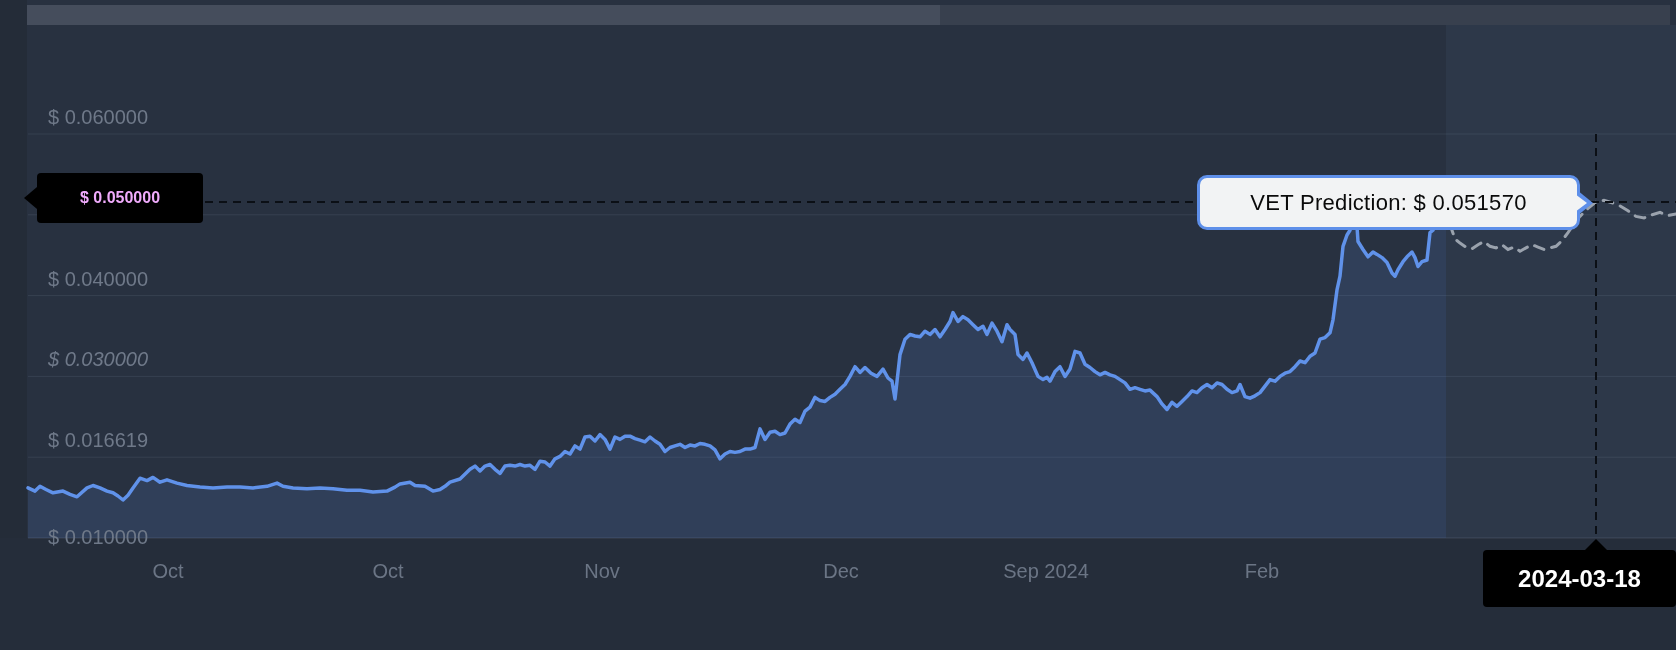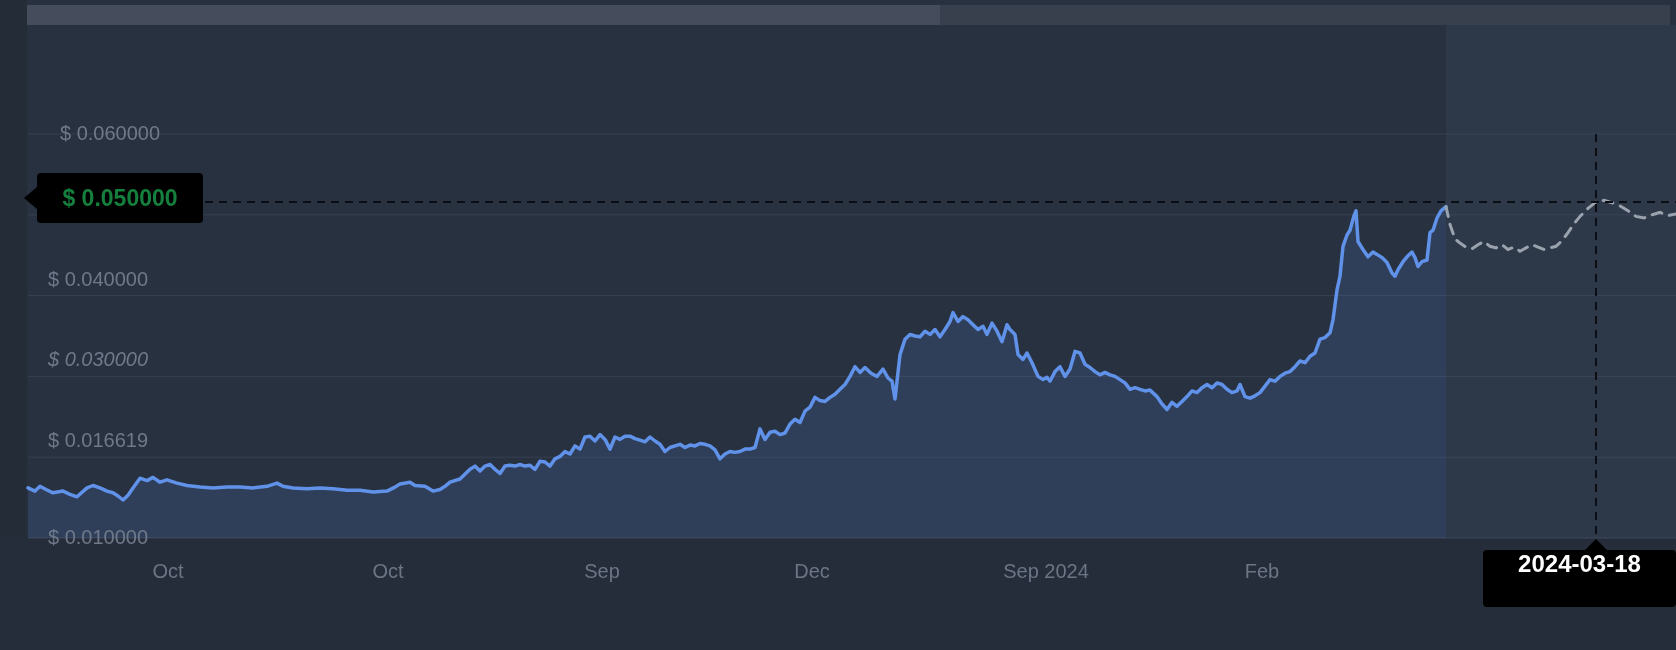--- a/index.html
+++ b/index.html
@@ -16,27 +16,27 @@
 
   
   #chart-svg{position:absolute;left:0;top:0;width:1676px;height:650px;}
 
   
   .y-tick{position:absolute;color:#6f7989;font-size:20px;white-space:nowrap;}
   .x-tick{position:absolute;top:560px;transform:translateX(-50%);color:#6b7585;font-size:20px;white-space:nowrap;}
 
   
   .price-tag{position:absolute;left:37px;top:173px;width:166px;height:50px;background:#000;border-radius:4px;
-             display:flex;align-items:center;justify-content:center;color:#15803d;font-size:23px;font-weight:bold;text-align:right;}
+             display:flex;align-items:center;justify-content:center;color:#f0abfc;font-size:16px;font-weight:bold;text-align:right;}
   .price-tag .arrow-left{position:absolute;left:-13px;top:50%;transform:translateY(-50%);width:0;height:0;
              border-top:11px solid transparent;border-bottom:11px solid transparent;border-right:13px solid #000;}
 
   
   .date-tag{position:absolute;left:1483px;top:550px;width:193px;height:57px;background:#000;border-radius:4px;
-            display:flex;justify-content:center;color:#fff;font-size:24px;font-weight:bold;}
+            display:flex;align-items:center;justify-content:center;color:#fff;font-size:24px;font-weight:bold;}
   .date-tag .arrow-up{position:absolute;top:-11px;left:102px;width:0;height:0;
             border-left:11px solid transparent;border-right:11px solid transparent;border-bottom:11px solid #000;}
 
   
   .tooltip{position:absolute;left:1197px;top:175px;width:383px;height:55px;background:#f2f3f4;
            border:3px solid #5e8fe9;border-radius:10px;box-sizing:border-box;
            display:flex;align-items:center;justify-content:center;color:#0a0a0a;font-size:22px;font-weight:500;letter-spacing:.3px;}
   .tooltip .arrow-out{position:absolute;right:-16px;top:50%;transform:translateY(-50%);width:0;height:0;
            border-top:13px solid transparent;border-bottom:13px solid transparent;border-left:16px solid #5e8fe9;}
   .tooltip .arrow-in{position:absolute;right:-10px;top:50%;transform:translateY(-50%);width:0;height:0;
@@ -62,36 +62,41 @@
       <line x1="28" x2="1676" y1="457.19999999999993" y2="457.19999999999993" stroke="rgba(190,205,230,0.10)" stroke-width="1"></line>
       <line x1="28" x2="1676" y1="538" y2="538" stroke="rgba(190,205,230,0.10)" stroke-width="1.6"></line>
       <path d="M28,487.9 L35,491.1 L40,486.3 L46,489.5 L53,492.8 L63,491.1 L70,494.4 L77,496.8 L87,487.9 L93,485.5 L100,487.9 L107,491.1 L113,492.8 L118,496.0 L123,500.0 L128,495.2 L133,487.9 L140,478.2 L147,480.6 L153,477.4 L160,482.2 L167,479.8 L177,483.1 L187,485.5 L200,487.1 L213,487.9 L227,487.1 L240,487.1 L253,487.9 L267,486.3 L277,483.1 L283,486.3 L293,487.9 L307,488.7 L320,487.9 L333,488.7 L347,490.3 L360,490.3 L373,491.9 L387,491.1 L395,487.1 L400,483.9 L410,482.2 L415,485.5 L425,486.3 L433,491.1 L440,489.5 L445,486.3 L450,482.2 L460,479.0 L470,469.3 L475,466.1 L480,470.9 L485,466.1 L490,464.5 L495,469.3 L500,473.4 L505,466.1 L510,465.3 L515,466.1 L520,464.5 L525,466.1 L530,465.3 L535,469.3 L540,461.2 L545,462.0 L550,466.1 L555,458.8 L560,456.4 L565,451.5 L570,454.0 L575,445.9 L580,449.1 L585,437.0 L590,436.2 L595,441.0 L600,434.6 L605,439.4 L610,449.1 L615,437.0 L620,439.4 L625,436.2 L630,436.2 L635,438.6 L640,440.2 L645,441.8 L650,437.0 L655,441.0 L660,444.3 L665,451.5 L670,447.5 L675,445.9 L680,444.3 L685,447.5 L690,445.1 L695,445.9 L700,443.5 L705,444.3 L710,445.9 L715,449.9 L720,458.8 L725,454.0 L730,451.5 L735,452.4 L740,451.5 L745,449.1 L750,449.1 L755,447.5 L760,428.9 L765,439.4 L770,432.2 L775,431.3 L780,434.6 L785,433.0 L790,424.1 L795,419.2 L800,422.5 L805,411.1 L810,407.1 L815,397.4 L820,400.6 L825,401.4 L830,397.4 L835,394.2 L840,389.3 L845,384.5 L850,376.4 L855,366.7 L860,372.4 L865,367.5 L871,373.2 L877,376.4 L883,369.1 L888,378.0 L892,381.2 L895,399.0 L900,354.6 L905,339.2 L910,334.4 L915,336.0 L920,336.8 L925,331.2 L930,334.4 L935,329.5 L940,336.8 L945,329.5 L950,321.5 L953,312.6 L958,321.5 L963,316.6 L968,319.8 L973,324.7 L978,329.5 L983,326.3 L987,334.4 L992,323.1 L997,331.2 L1002,341.7 L1007,324.7 L1010,329.5 L1015,334.4 L1018,354.6 L1023,359.4 L1027,353.0 L1032,362.7 L1038,376.4 L1043,379.6 L1047,377.2 L1050,381.2 L1055,371.6 L1060,366.7 L1065,376.4 L1070,369.1 L1075,351.4 L1080,353.0 L1085,364.3 L1090,367.5 L1095,371.6 L1100,374.8 L1105,372.4 L1110,374.8 L1115,376.4 L1120,379.6 L1125,382.9 L1130,389.3 L1135,387.7 L1140,389.3 L1145,390.9 L1150,390.1 L1157,396.6 L1162,403.9 L1167,409.5 L1172,402.3 L1177,406.3 L1182,401.4 L1187,396.6 L1192,390.9 L1197,392.6 L1202,387.7 L1207,384.5 L1212,387.7 L1217,382.9 L1222,384.5 L1227,389.3 L1232,392.6 L1237,390.9 L1240,384.5 L1245,396.6 L1250,398.2 L1255,395.8 L1260,392.6 L1265,386.1 L1270,379.6 L1275,381.2 L1280,376.4 L1285,373.2 L1290,371.6 L1295,366.7 L1300,361.0 L1305,362.7 L1310,356.2 L1315,353.0 L1320,339.2 L1325,337.6 L1330,332.8 L1333,319.8 L1337,289.9 L1340,276.2 L1343,246.3 L1347,235.0 L1350,230.2 L1354,215.6 L1356,210.8 L1358,241.5 L1363,249.5 L1368,256.8 L1373,252.0 L1377,254.4 L1382,257.6 L1387,262.5 L1392,273.0 L1395,276.2 L1398,269.7 L1403,261.7 L1407,256.8 L1412,252.0 L1415,257.6 L1418,266.5 L1422,261.7 L1427,260.0 L1430,232.6 L1433,230.2 L1437,218.0 L1441,210.8 L1446,206.7 L1446,538 L28,538 Z" fill="rgba(96,150,240,0.14)" stroke="none"></path>
       <polyline points="28,487.9 35,491.1 40,486.3 46,489.5 53,492.8 63,491.1 70,494.4 77,496.8 87,487.9 93,485.5 100,487.9 107,491.1 113,492.8 118,496.0 123,500.0 128,495.2 133,487.9 140,478.2 147,480.6 153,477.4 160,482.2 167,479.8 177,483.1 187,485.5 200,487.1 213,487.9 227,487.1 240,487.1 253,487.9 267,486.3 277,483.1 283,486.3 293,487.9 307,488.7 320,487.9 333,488.7 347,490.3 360,490.3 373,491.9 387,491.1 395,487.1 400,483.9 410,482.2 415,485.5 425,486.3 433,491.1 440,489.5 445,486.3 450,482.2 460,479.0 470,469.3 475,466.1 480,470.9 485,466.1 490,464.5 495,469.3 500,473.4 505,466.1 510,465.3 515,466.1 520,464.5 525,466.1 530,465.3 535,469.3 540,461.2 545,462.0 550,466.1 555,458.8 560,456.4 565,451.5 570,454.0 575,445.9 580,449.1 585,437.0 590,436.2 595,441.0 600,434.6 605,439.4 610,449.1 615,437.0 620,439.4 625,436.2 630,436.2 635,438.6 640,440.2 645,441.8 650,437.0 655,441.0 660,444.3 665,451.5 670,447.5 675,445.9 680,444.3 685,447.5 690,445.1 695,445.9 700,443.5 705,444.3 710,445.9 715,449.9 720,458.8 725,454.0 730,451.5 735,452.4 740,451.5 745,449.1 750,449.1 755,447.5 760,428.9 765,439.4 770,432.2 775,431.3 780,434.6 785,433.0 790,424.1 795,419.2 800,422.5 805,411.1 810,407.1 815,397.4 820,400.6 825,401.4 830,397.4 835,394.2 840,389.3 845,384.5 850,376.4 855,366.7 860,372.4 865,367.5 871,373.2 877,376.4 883,369.1 888,378.0 892,381.2 895,399.0 900,354.6 905,339.2 910,334.4 915,336.0 920,336.8 925,331.2 930,334.4 935,329.5 940,336.8 945,329.5 950,321.5 953,312.6 958,321.5 963,316.6 968,319.8 973,324.7 978,329.5 983,326.3 987,334.4 992,323.1 997,331.2 1002,341.7 1007,324.7 1010,329.5 1015,334.4 1018,354.6 1023,359.4 1027,353.0 1032,362.7 1038,376.4 1043,379.6 1047,377.2 1050,381.2 1055,371.6 1060,366.7 1065,376.4 1070,369.1 1075,351.4 1080,353.0 1085,364.3 1090,367.5 1095,371.6 1100,374.8 1105,372.4 1110,374.8 1115,376.4 1120,379.6 1125,382.9 1130,389.3 1135,387.7 1140,389.3 1145,390.9 1150,390.1 1157,396.6 1162,403.9 1167,409.5 1172,402.3 1177,406.3 1182,401.4 1187,396.6 1192,390.9 1197,392.6 1202,387.7 1207,384.5 1212,387.7 1217,382.9 1222,384.5 1227,389.3 1232,392.6 1237,390.9 1240,384.5 1245,396.6 1250,398.2 1255,395.8 1260,392.6 1265,386.1 1270,379.6 1275,381.2 1280,376.4 1285,373.2 1290,371.6 1295,366.7 1300,361.0 1305,362.7 1310,356.2 1315,353.0 1320,339.2 1325,337.6 1330,332.8 1333,319.8 1337,289.9 1340,276.2 1343,246.3 1347,235.0 1350,230.2 1354,215.6 1356,210.8 1358,241.5 1363,249.5 1368,256.8 1373,252.0 1377,254.4 1382,257.6 1387,262.5 1392,273.0 1395,276.2 1398,269.7 1403,261.7 1407,256.8 1412,252.0 1415,257.6 1418,266.5 1422,261.7 1427,260.0 1430,232.6 1433,230.2 1437,218.0 1441,210.8 1446,206.7" fill="none" stroke="#6092ea" stroke-width="3.5" stroke-linejoin="round" stroke-linecap="round"></polyline>
       <polyline points="1446,206.7 1450,224.5 1455,239.0 1460,243.1 1466,247.1 1472,248.7 1478,244.7 1484,241.5 1490,246.3 1496,247.9 1502,244.7 1508,249.5 1514,247.1 1520,251.2 1526,247.9 1532,244.7 1538,247.1 1544,249.5 1550,247.9 1556,246.3 1562,240.7 1568,232.6 1574,223.7 1580,216.4 1588,208.3 1596,201.9 1604,200.3 1612,202.7 1620,205.9 1628,210.8 1636,216.4 1644,218.0 1652,214.8 1660,212.4 1668,215.6 1676,214.0" fill="none" stroke="#9aa2ad" stroke-width="3" stroke-dasharray="10 8" stroke-linecap="round"></polyline>
       <line x1="205" x2="1676" y1="202.1" y2="202.1" stroke="#0b0f15" stroke-width="2" stroke-dasharray="8 6"></line>
       <line x1="1596" x2="1596" y1="134" y2="540" stroke="#0b0f15" stroke-width="2" stroke-dasharray="8 6"></line>
     </svg>
 
   <div id="labels-layer">
-      <div class="y-tick" style="left: 60px; top: 106px; margin-top: 16px;">$ 0.060000</div>
+      <div class="y-tick" style="left: 48px; top: 106px;">$ 0.060000</div>
       <div class="y-tick" style="left: 48px; top: 267.6px; text-align: right;">$ 0.040000</div>
       <div class="y-tick" style="left: 48px; top: 348.4px; font-style: italic;">$ 0.030000</div>
       <div class="y-tick" style="left: 48px; top: 429.2px;">$ 0.016619</div>
       <div class="y-tick" style="left: 48px; top: 510px; margin-top: 16px;">$ 0.010000</div>
       <div class="x-tick" style="left: 168px;">Oct</div>
       <div class="x-tick" style="left: 388px;">Oct</div>
-      <div class="x-tick" style="left: 602px;">Sep</div>
-      <div class="x-tick" style="left: 812px;">Dec</div>
+      <div class="x-tick" style="left: 602px;">Nov</div>
+      <div class="x-tick" style="left: 841px;">Dec</div>
       <div class="x-tick" style="left: 1046px;">Sep 2024</div>
       <div class="x-tick" style="left: 1262px;">Feb</div>
     </div>
 
   <div class="price-tag">
     <span class="arrow-left"></span>
     <span>$ 0.050000</span>
   </div>
 
+  <div class="tooltip">
+    <span>VET Prediction: $ 0.051570</span>
+    <span class="arrow-out"></span>
+    <span class="arrow-in"></span>
+  </div>
 
   <div class="date-tag">
     <span class="arrow-up"></span>
     <span>2024-03-18</span>
   </div>
 </div>
 
 </body></html>

